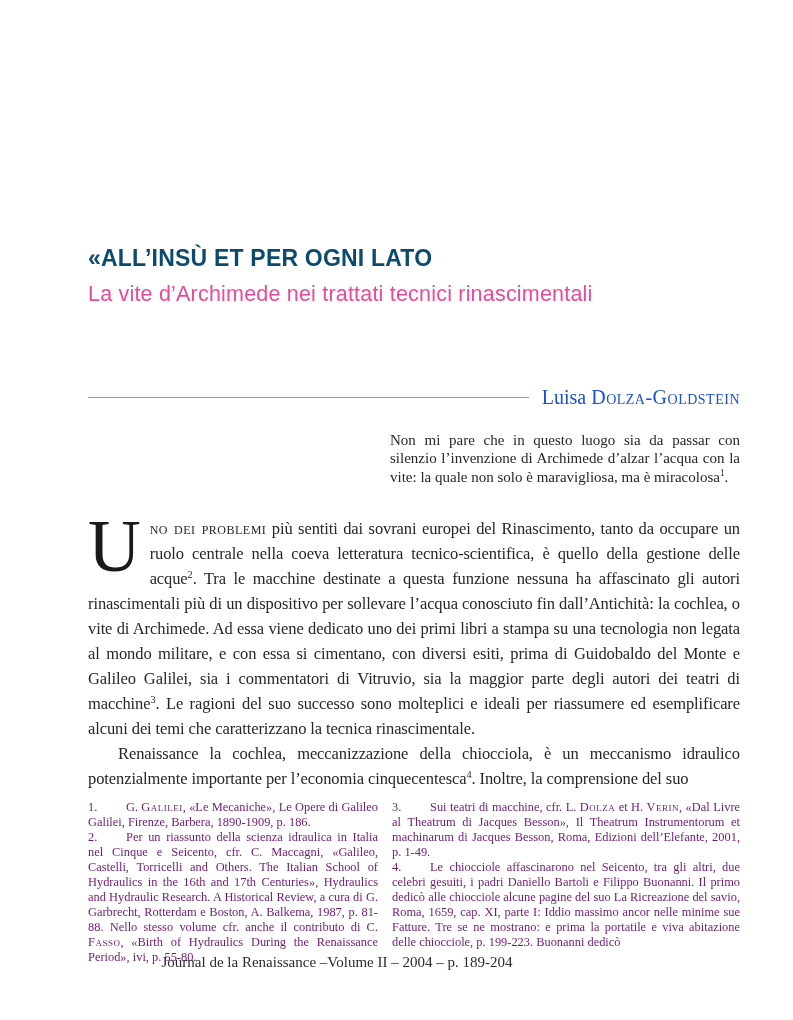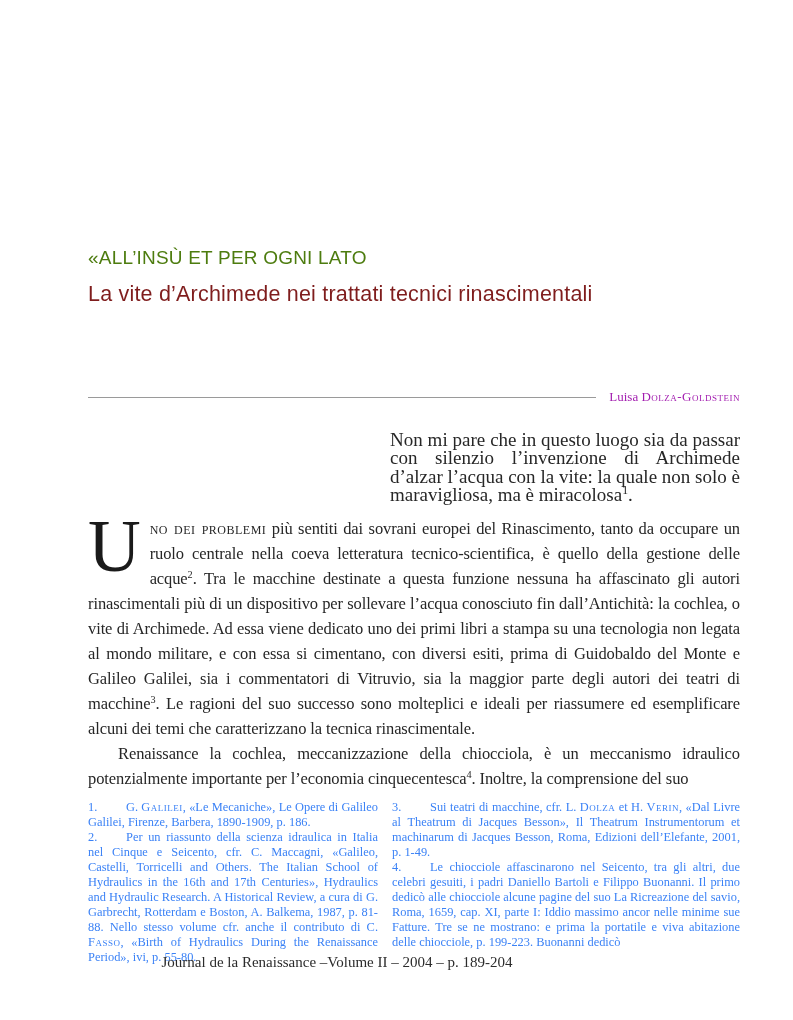--- a/index.html
+++ b/index.html
@@ -11,58 +11,58 @@
     color:#2b2b2b;
     overflow:hidden;
   }
   
   .title-block{
     position:absolute;left:88px;top:240px;width:660px;
     font-family:"Liberation Sans", sans-serif;
     line-height:36px;
   }
   .title-line{
-    font-size:19px;font-weight:normal;color:#4d7c0f;letter-spacing:0.2px;
+    font-size:23px;font-weight:bold;color:#0c4a6e;letter-spacing:0.2px;
   }
   .subtitle-line{
-    font-size:21.5px;font-weight:normal;color:#7f1d1d;letter-spacing:0.2px;
+    font-size:21.5px;font-weight:normal;color:#ec4899;letter-spacing:0.2px;
   }
   
   .author-row{
     position:absolute;left:88px;top:388px;width:652px;height:18px;
     display:flex;align-items:center;
   }
   .author-rule{flex:1;height:1px;background:#9a9a9a;margin-right:13px;}
   .author-name{
-    font-size:13px;color:#a21caf;white-space:nowrap;
+    font-size:20px;color:#1d4ed8;white-space:nowrap;
   }
   
   .epigraph{
     position:absolute;left:390px;top:431px;width:350px;
-    font-size:19px;line-height:18.4px;text-align:justify;color:#272727;
+    font-size:15px;line-height:18.4px;text-align:justify;color:#272727;
   }
   
   .body-text{
     position:absolute;left:88px;top:516px;width:652px;
     font-size:16.5px;line-height:25px;text-align:justify;
     letter-spacing:-0.1px;color:#262626;
   }
   .body-text p{margin:0;}
   .para-indent{text-indent:30px;}
   .dropcap{
     float:left;
     font-size:73px;line-height:53px;height:56px;
     margin:4px 9px 0 0;
     color:#1a1a1a;
   }
   
   .footnotes{
     position:absolute;left:88px;top:800px;width:652px;
     display:flex;
-    font-size:12.4px;line-height:15px;text-align:justify;color:#3b82f6;
+    font-size:12.4px;line-height:15px;text-align:justify;color:#701a75;
   }
   .fn-col-left{width:290px;margin-right:14px;}
   .fn-col-right{width:348px;}
   .footnote{margin:0;}
   
   .footer-line{
     position:absolute;left:0;top:954px;width:674px;
     text-align:center;font-size:15px;color:#2b2b2b;
   }
   

